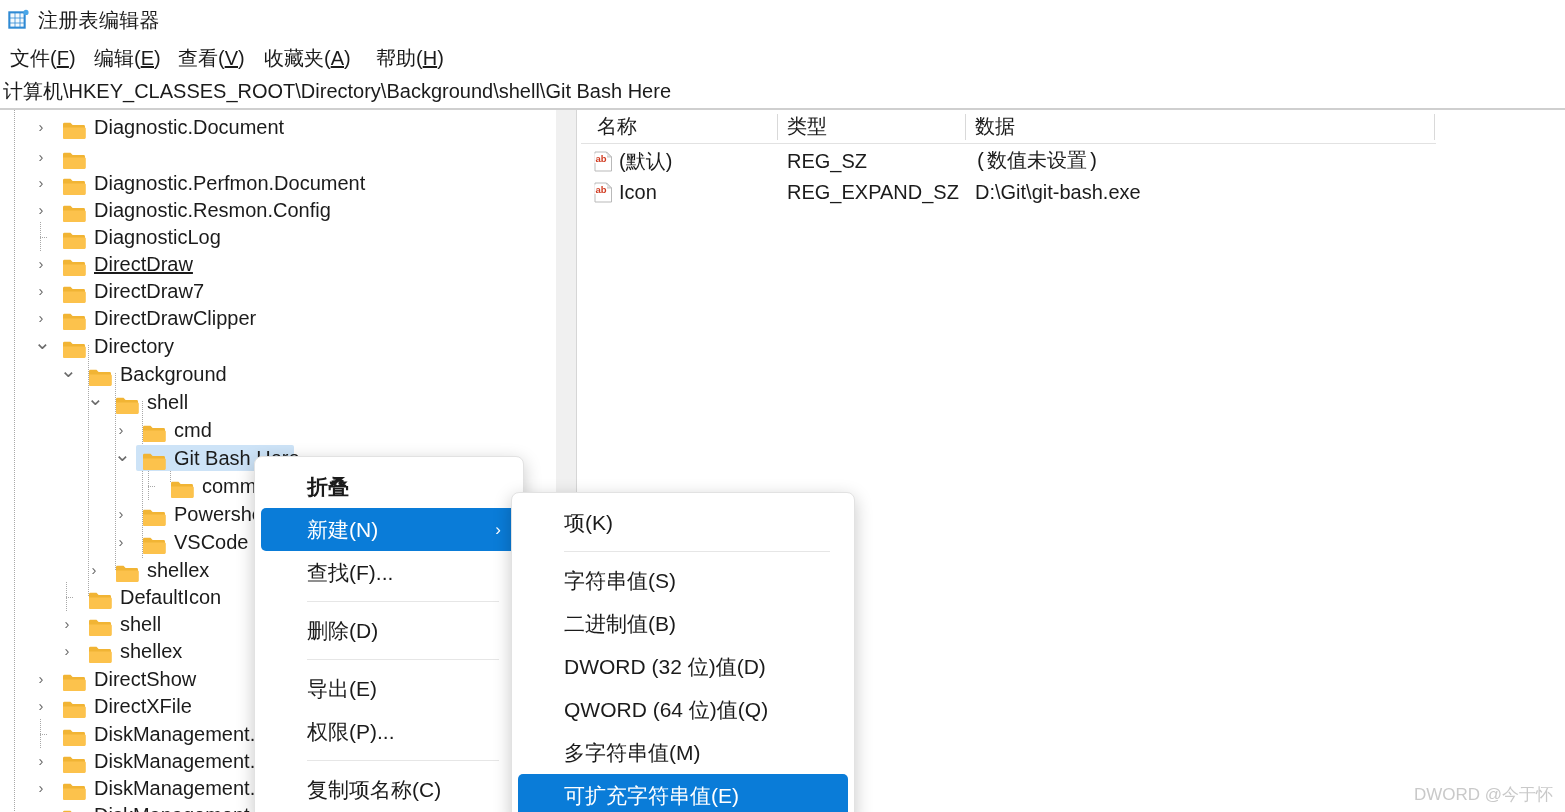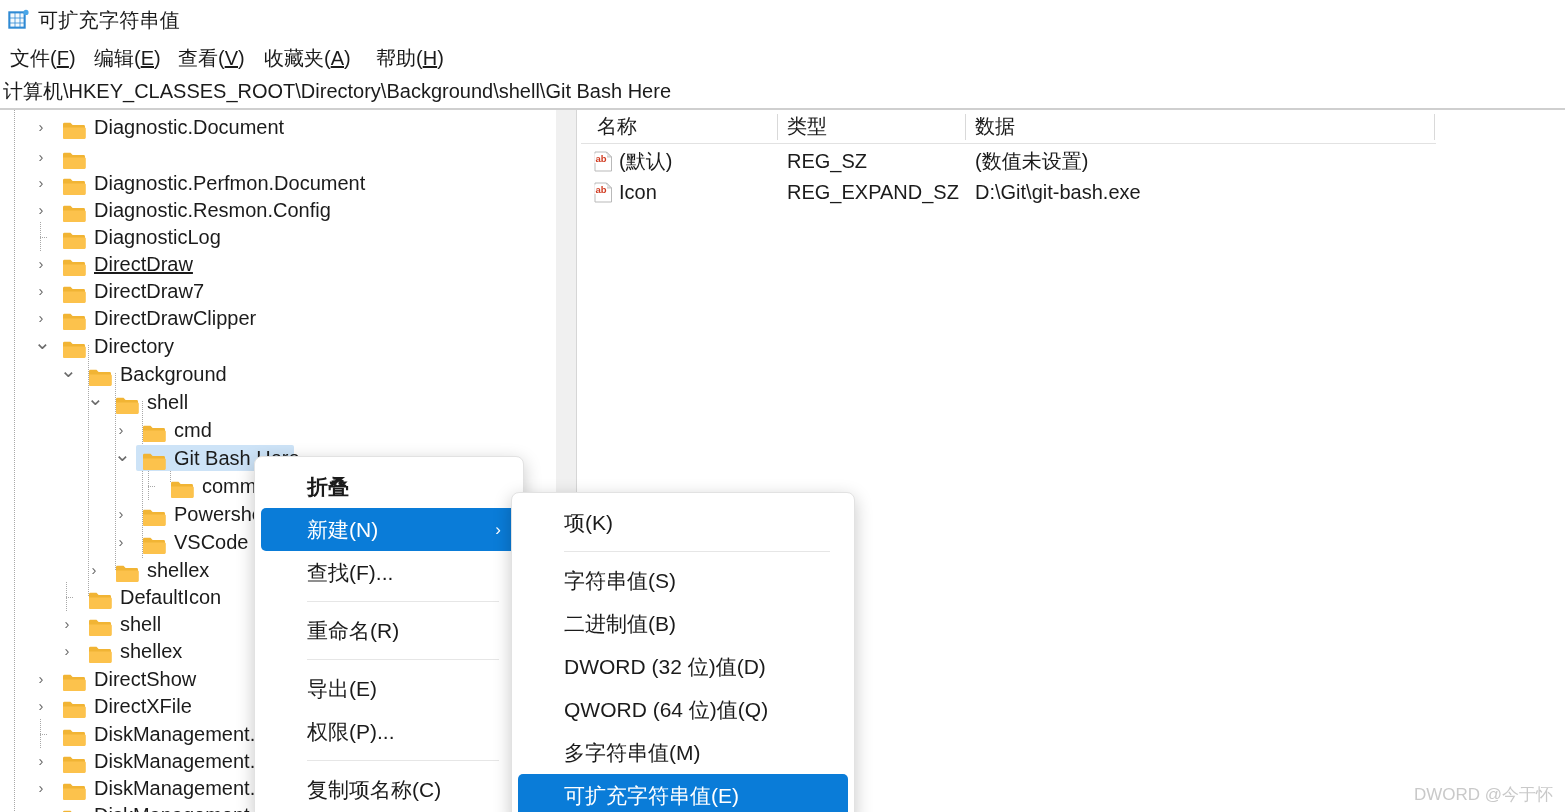--- a/index.html
+++ b/index.html
@@ -89,21 +89,21 @@
           <rect x="7.4" y="9.4" width="4.2" height="4.2"></rect>
           <rect x="12.4" y="9.4" width="3.2" height="4.2"></rect>
           <rect x="2.4" y="14.4" width="4.2" height="3.2"></rect>
           <rect x="7.4" y="14.4" width="4.2" height="3.2"></rect>
           <rect x="12.4" y="14.4" width="3.2" height="3.2"></rect>
         </g>
         <rect x="1" y="3" width="16" height="16" fill="none" stroke="#2f8ad4" stroke-width="1.4"></rect>
         <circle cx="18" cy="3.4" r="2.6" fill="#4aa6e8"></circle>
       </svg>
     </span>
-    <span class="title-text">可扩充字符串值</span>
+    <span class="title-text">注册表编辑器</span>
   </div>
 
   <div class="menubar">
     <div class="menu-item" style="left:8px">文件(<u>F</u>)</div>
     <div class="menu-item" style="left:92px">编辑(<u>E</u>)</div>
     <div class="menu-item" style="left:176px">查看(<u>V</u>)</div>
     <div class="menu-item" style="left:262px">收藏夹(<u>A</u>)</div>
     <div class="menu-item" style="left:374px">帮助(<u>H</u>)</div>
   </div>
 
@@ -345,21 +345,21 @@
     <div id="list-root">
         <div class="lrow" style="top: 36px;">
           <span class="abicon"><svg width="19" height="21" viewBox="0 0 19 21">
               <path d="M1 1h11.5l5 5v14H1z" fill="#ffffff" stroke="#b9b9b9" stroke-width="1"></path>
               <path d="M12.5 1l5 5h-5z" fill="#e4e4e4" stroke="#b9b9b9" stroke-width="0.8"></path>
               <rect x="0.5" y="2.5" width="12.5" height="9.5" fill="#ffffff"></rect>
               <text x="1.4" y="10.6" font-family="Liberation Sans, sans-serif" font-size="9.5" font-weight="bold" fill="#d03a20">ab</text>
             </svg></span>
           <span class="cell" style="left: 38px;">(默认)</span>
           <span class="cell" style="left: 206px;">REG_SZ</span>
-          <span class="cell" style="left: 394px;">(数值未设置)</span>
+          <span class="cell" style="left: 394px; font-family: Liberation Mono, monospace;">(数值未设置)</span>
         </div>
         <div class="lrow" style="top: 67px;">
           <span class="abicon"><svg width="19" height="21" viewBox="0 0 19 21">
               <path d="M1 1h11.5l5 5v14H1z" fill="#ffffff" stroke="#b9b9b9" stroke-width="1"></path>
               <path d="M12.5 1l5 5h-5z" fill="#e4e4e4" stroke="#b9b9b9" stroke-width="0.8"></path>
               <rect x="0.5" y="2.5" width="12.5" height="9.5" fill="#ffffff"></rect>
               <text x="1.4" y="10.6" font-family="Liberation Sans, sans-serif" font-size="9.5" font-weight="bold" fill="#d03a20">ab</text>
             </svg></span>
           <span class="cell" style="left: 38px;">Icon</span>
           <span class="cell" style="left: 394px;">D:\Git\git-bash.exe</span>
@@ -374,21 +374,21 @@
       </div>
       <div class="ctxitem hl">
         <span class="ctxlabel">新建(N)</span>
         <span class="subarrow">›</span>
       </div>
       <div class="ctxitem">
         <span class="ctxlabel">查找(F)...</span>
       </div>
       <div class="ctxsep"></div>
       <div class="ctxitem">
-        <span class="ctxlabel">重命名(R)</span>
+        <span class="ctxlabel">删除(D)</span>
       </div>
       <div class="ctxsep"></div>
       <div class="ctxitem">
         <span class="ctxlabel">导出(E)</span>
       </div>
       <div class="ctxitem">
         <span class="ctxlabel">权限(P)...</span>
       </div>
       <div class="ctxsep"></div>
       <div class="ctxitem">

